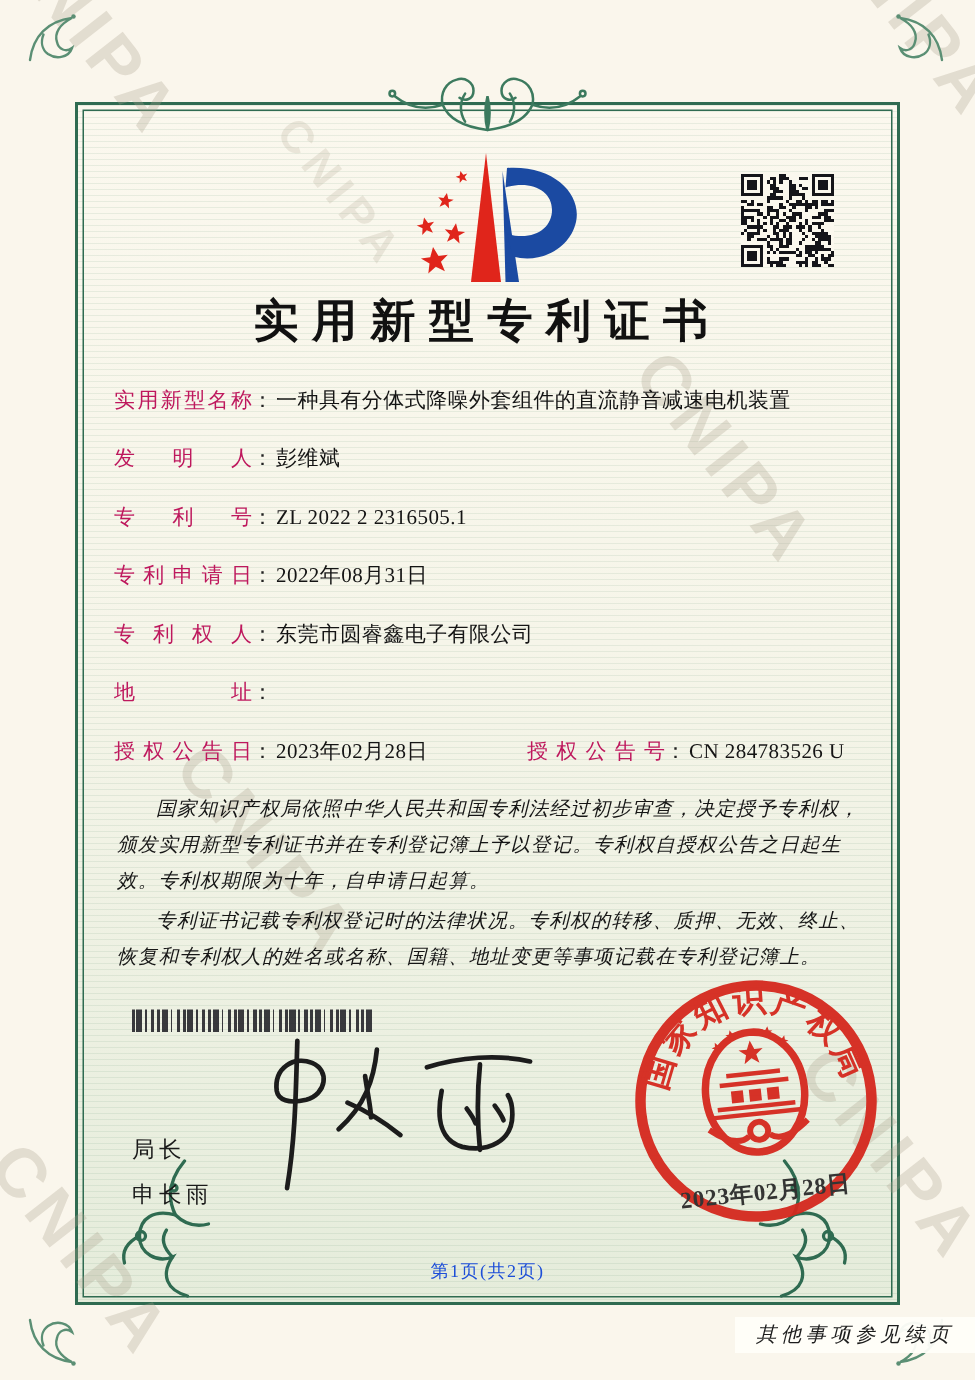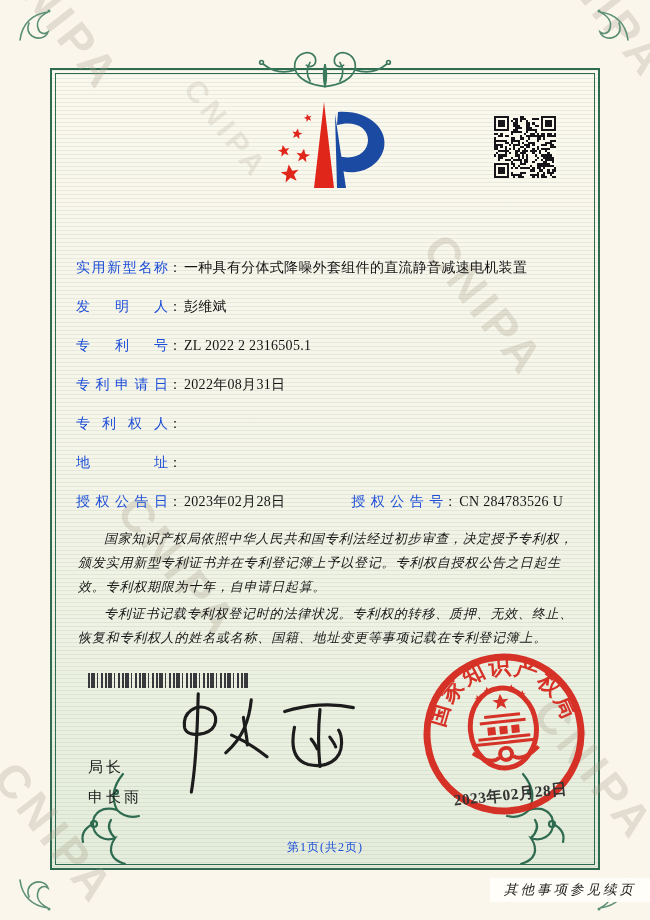--- a/index.html
+++ b/index.html
@@ -32,21 +32,21 @@
   .cert-no{position:absolute;left:76px;top:92px;font-size:14.5px;}
   .cert-no .lbl{letter-spacing:7px;}
   .logo{position:absolute;left:258px;top:100px;}
   .qr{position:absolute;left:494px;top:116px;}
   .doc-title{
     position:absolute;left:0;top:194px;width:100%;text-align:center;
     font-size:30px;font-weight:bold;letter-spacing:9px;color:#111;
   }
   .fields{position:absolute;left:76px;top:256px;width:500px;}
   .frow{display:flex;margin-bottom:15px;font-size:14px;line-height:24px;}
-  .flabel{width:92px;flex:none;text-align:justify;text-align-last:justify;color:#1d4ed8;}
+  .flabel{width:92px;flex:none;text-align:justify;text-align-last:justify;color:#be185d;}
   .fcolon{width:16px;flex:none;color:#222;}
   .fvalue{letter-spacing:0.3px;color:#141414;}
   .fgroup{display:flex;}
   .fgroup.second{margin-left:66px;}
   .paras{
     position:absolute;left:78px;top:527px;width:496px;
     font-size:13px;font-style:italic;line-height:1.85;letter-spacing:0.8px;color:#161616;
   }
   .paras p{margin:0 0 3px 0;text-indent:2em;}
   .barcode{
@@ -477,20 +477,21 @@
           <rect x="36" y="56" width="2" height="2"></rect>
           <rect x="40" y="56" width="2" height="2"></rect>
           <rect x="44" y="56" width="2" height="2"></rect>
           <rect x="46" y="56" width="2" height="2"></rect>
           <rect x="48" y="56" width="2" height="2"></rect>
           <rect x="54" y="56" width="2" height="2"></rect>
           <rect x="56" y="56" width="2" height="2"></rect>
         </g>
     </svg>
 
+    <div class="doc-title">实用新型专利证书</div>
 
     <div class="fields">
       <div class="frow">
         <span class="flabel">实用新型名称</span>
         <span class="fcolon">：</span>
         <span class="fvalue">一种具有分体式降噪外套组件的直流静音减速电机装置</span>
       </div>
       <div class="frow">
         <span class="flabel">发明人</span>
         <span class="fcolon">：</span>
@@ -502,20 +503,21 @@
         <span class="fvalue">ZL 2022 2 2316505.1</span>
       </div>
       <div class="frow">
         <span class="flabel">专利申请日</span>
         <span class="fcolon">：</span>
         <span class="fvalue">2022年08月31日</span>
       </div>
       <div class="frow">
         <span class="flabel">专利权人</span>
         <span class="fcolon">：</span>
+        <span class="fvalue">东莞市圆睿鑫电子有限公司</span>
       </div>
       <div class="frow">
         <span class="flabel">地址</span>
         <span class="fcolon">：</span>
       </div>
       <div class="frow">
         <div class="fgroup">
           <span class="flabel">授权公告日</span>
           <span class="fcolon">：</span>
           <span class="fvalue">2023年02月28日</span>

